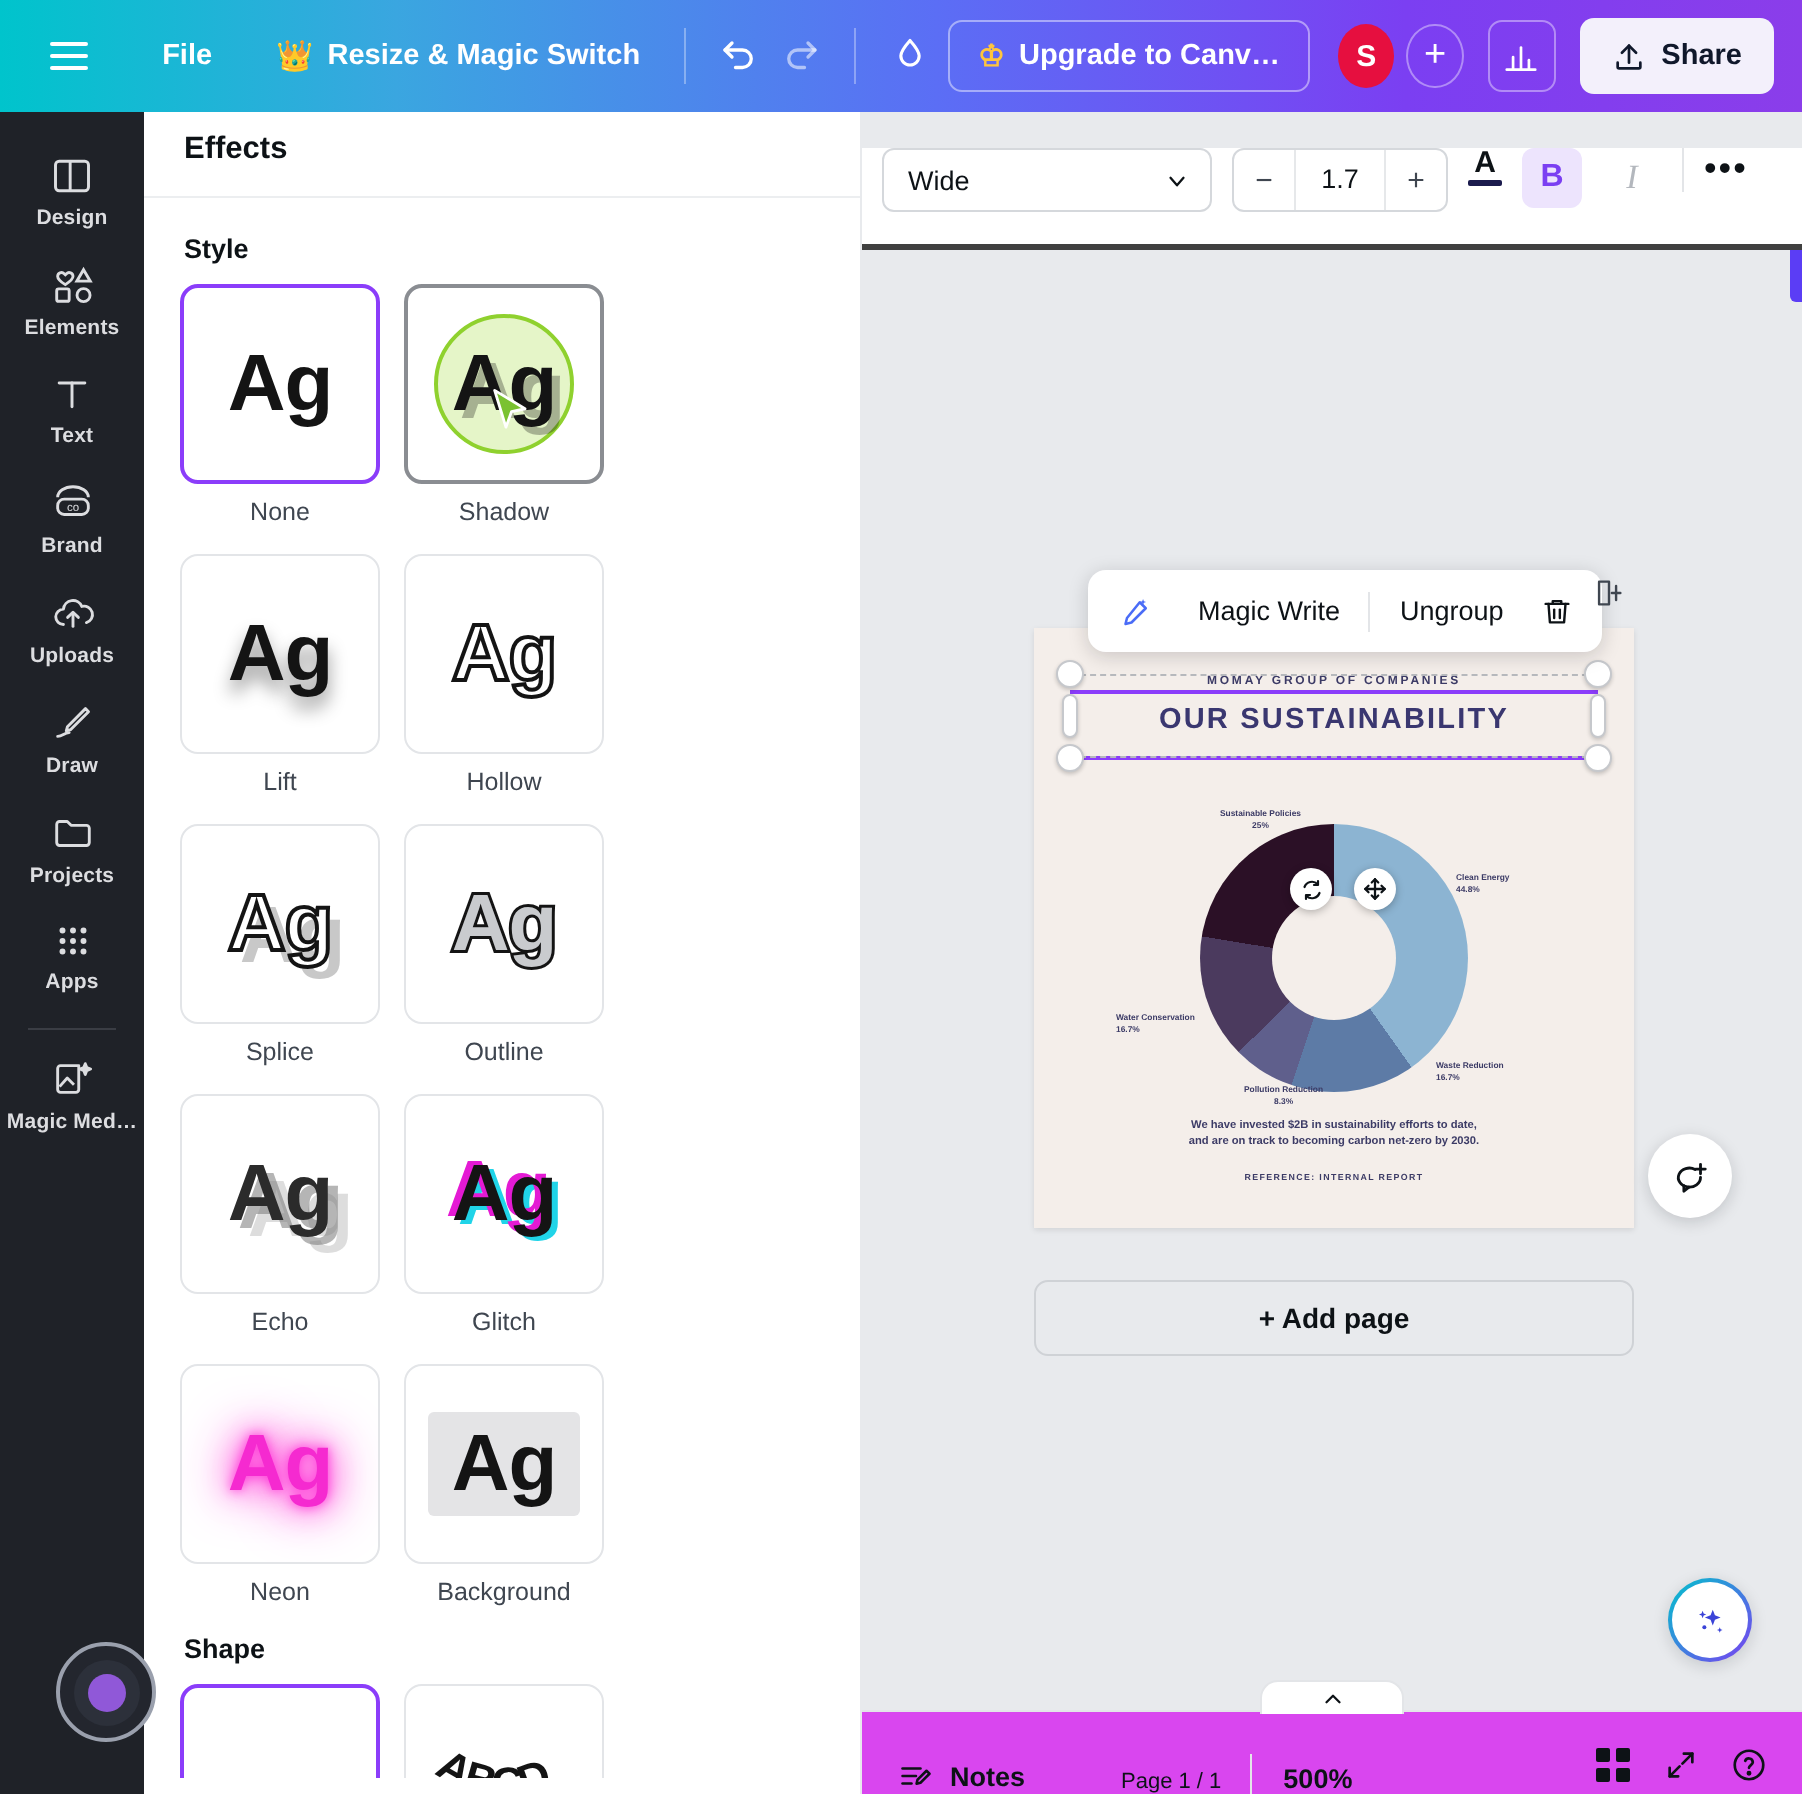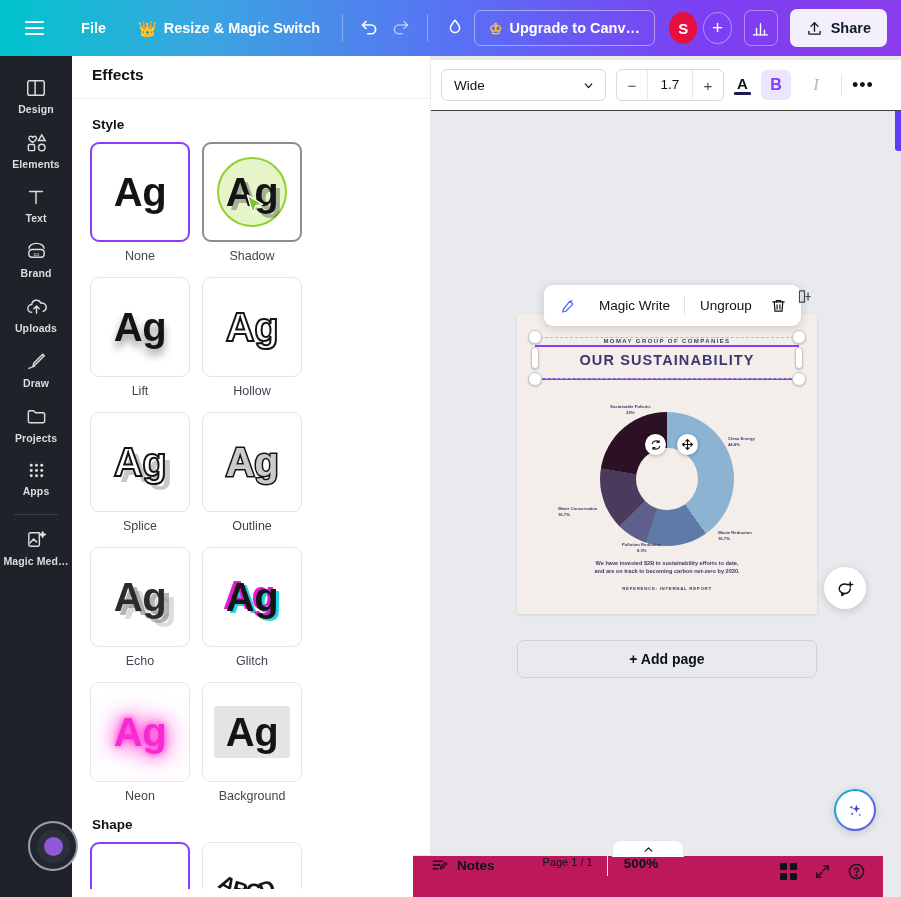--- a/index.html
+++ b/index.html
@@ -147,23 +147,23 @@
     position: absolute; left: 39px; top: 49px; width: 0; height: 0; z-index: 3;
   }
   .cursor-arrow svg { display: block; }
 
   
   .canvas-area {
     position: absolute; left: 431px; top: 56px; width: 470px; height: 841px;
     background: #e8eaed; overflow: hidden;
   }
   .toolbar {
-    position: absolute; left: 0; top: 4px; width: 470px; height: 51px;
-    background: #fff; border-bottom: 1px solid #404040;
-    display: flex; align-items: center; padding: 0 10px; gap: 10px; z-index: 20;
+    position: absolute; left: 0; top: 18px; width: 470px; height: 51px;
+    background: #fff; border-bottom: 3px solid #404040;
+    display: flex; align-items: flex-start; padding: 0 10px; gap: 10px; z-index: 20;
   }
   .select-wide {
     width: 165px; height: 32px; border: 1px solid #d5d8dc; border-radius: 6px;
     display: flex; align-items: center; justify-content: space-between;
     padding: 0 10px 0 12px; font-size: 13.5px; color: #0d1216; cursor: pointer;
     background: #fff;
   }
   .stepper {
     display: flex; align-items: center; height: 32px;
     border: 1px solid #d5d8dc; border-radius: 6px; overflow: hidden; background: #fff;
@@ -292,23 +292,23 @@
     border-radius: 50%; background: #fff; cursor: pointer; z-index: 16;
     display: flex; align-items: center; justify-content: center;
     border: 2px solid transparent;
     background-image: linear-gradient(#fff,#fff), linear-gradient(135deg,#00c4cc,#7b3ff2);
     background-origin: border-box; background-clip: content-box, border-box;
     box-shadow: 0 2px 8px rgba(14,19,24,.15);
   }
 
   
   .bottombar {
-    position: absolute; left: 413px; bottom: 0; width: 470px; height: 42px;
-    background: #be185d; border-top: 1px solid #e3e5e8;
-    display: flex; align-items: flex-start; z-index: 30;
+    position: absolute; left: 431px; bottom: 0; width: 470px; height: 42px;
+    background: #d946ef; border-top: 1px solid #e3e5e8;
+    display: flex; align-items: flex-end; z-index: 30;
   }
   .collapse-tab {
     position: absolute; left: 50%; top: -16px; margin-left: -36px;
     width: 72px; height: 17px; background: #fff; border: 1px solid #e3e5e8;
     border-bottom: none; border-radius: 9px 9px 0 0;
     display: flex; align-items: center; justify-content: center; cursor: pointer;
   }
   .bb-notes { display: flex; align-items: center; gap: 8px; margin-left: 18px; font-size: 13.5px; font-weight: 600; color: #0d1216; cursor: pointer; }
   .bb-page { margin-left: 48px; font-size: 11px; font-weight: 400; color: #0d1216; cursor: pointer; white-space: nowrap; }
   .bb-vsep { width: 1px; height: 20px; background: #e3e5e8; margin-left: 14px; }

